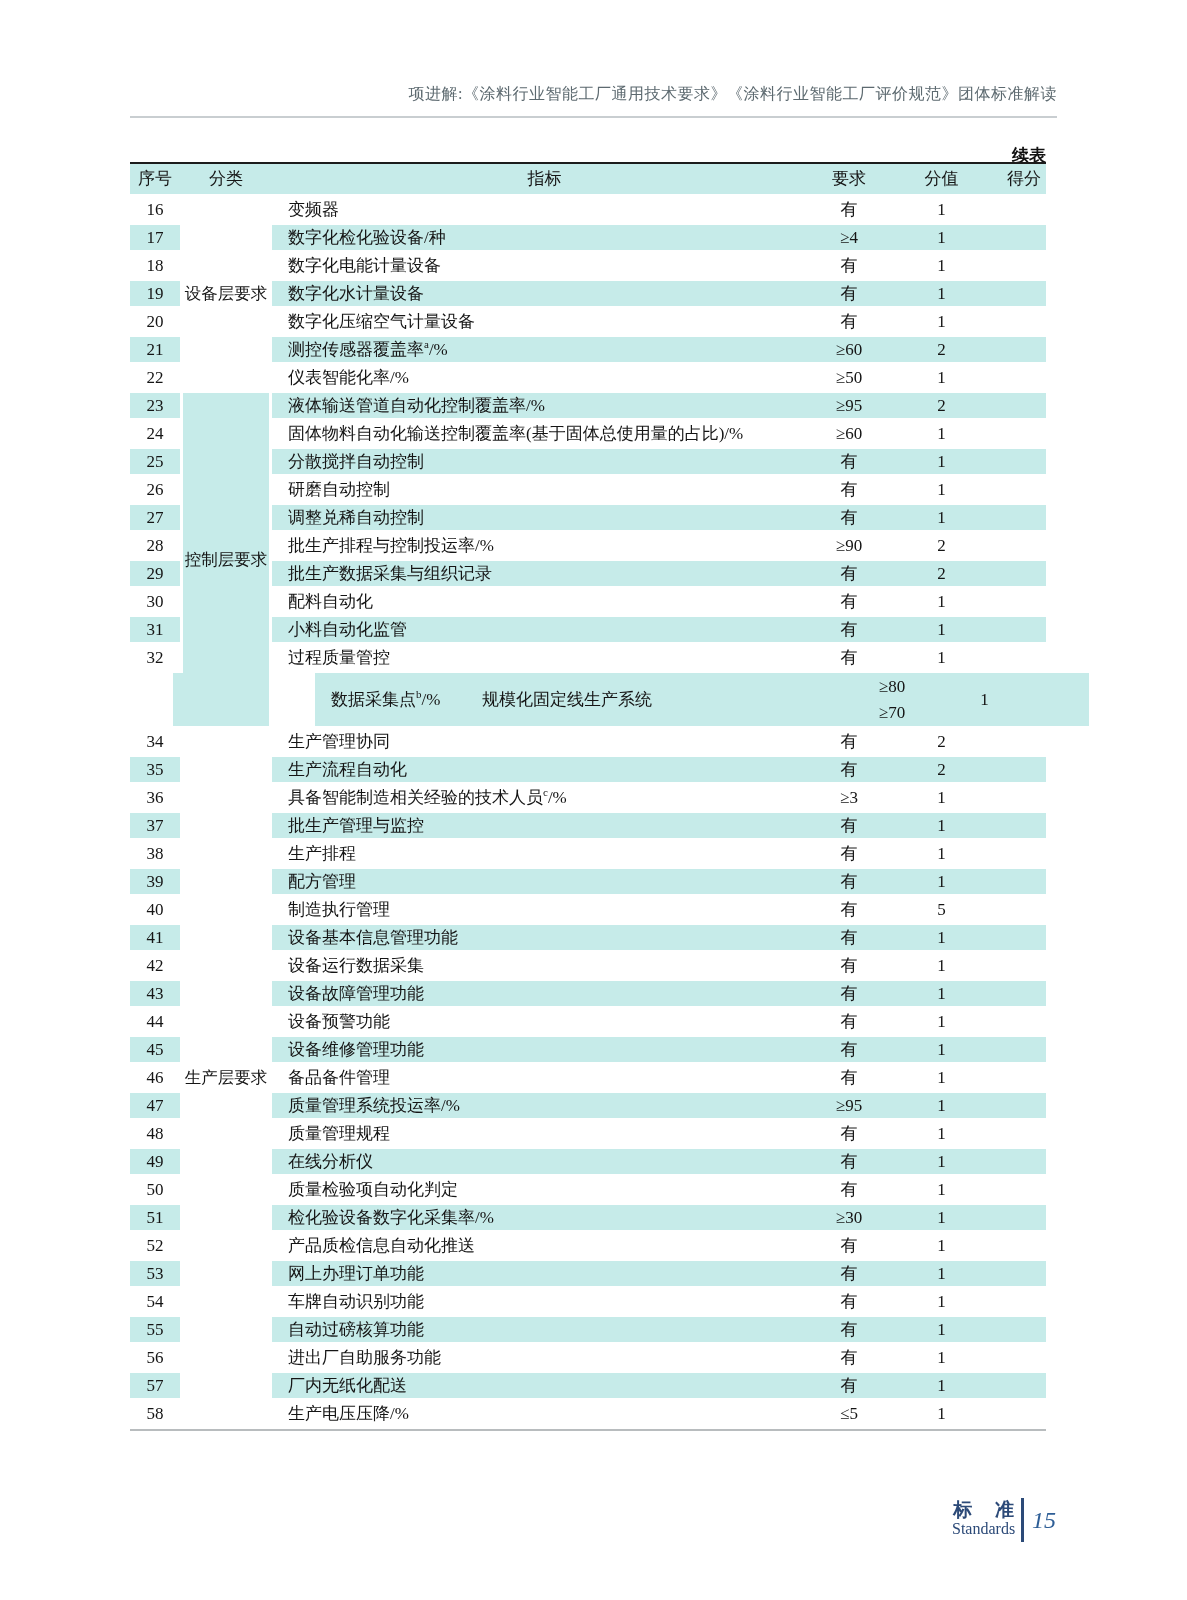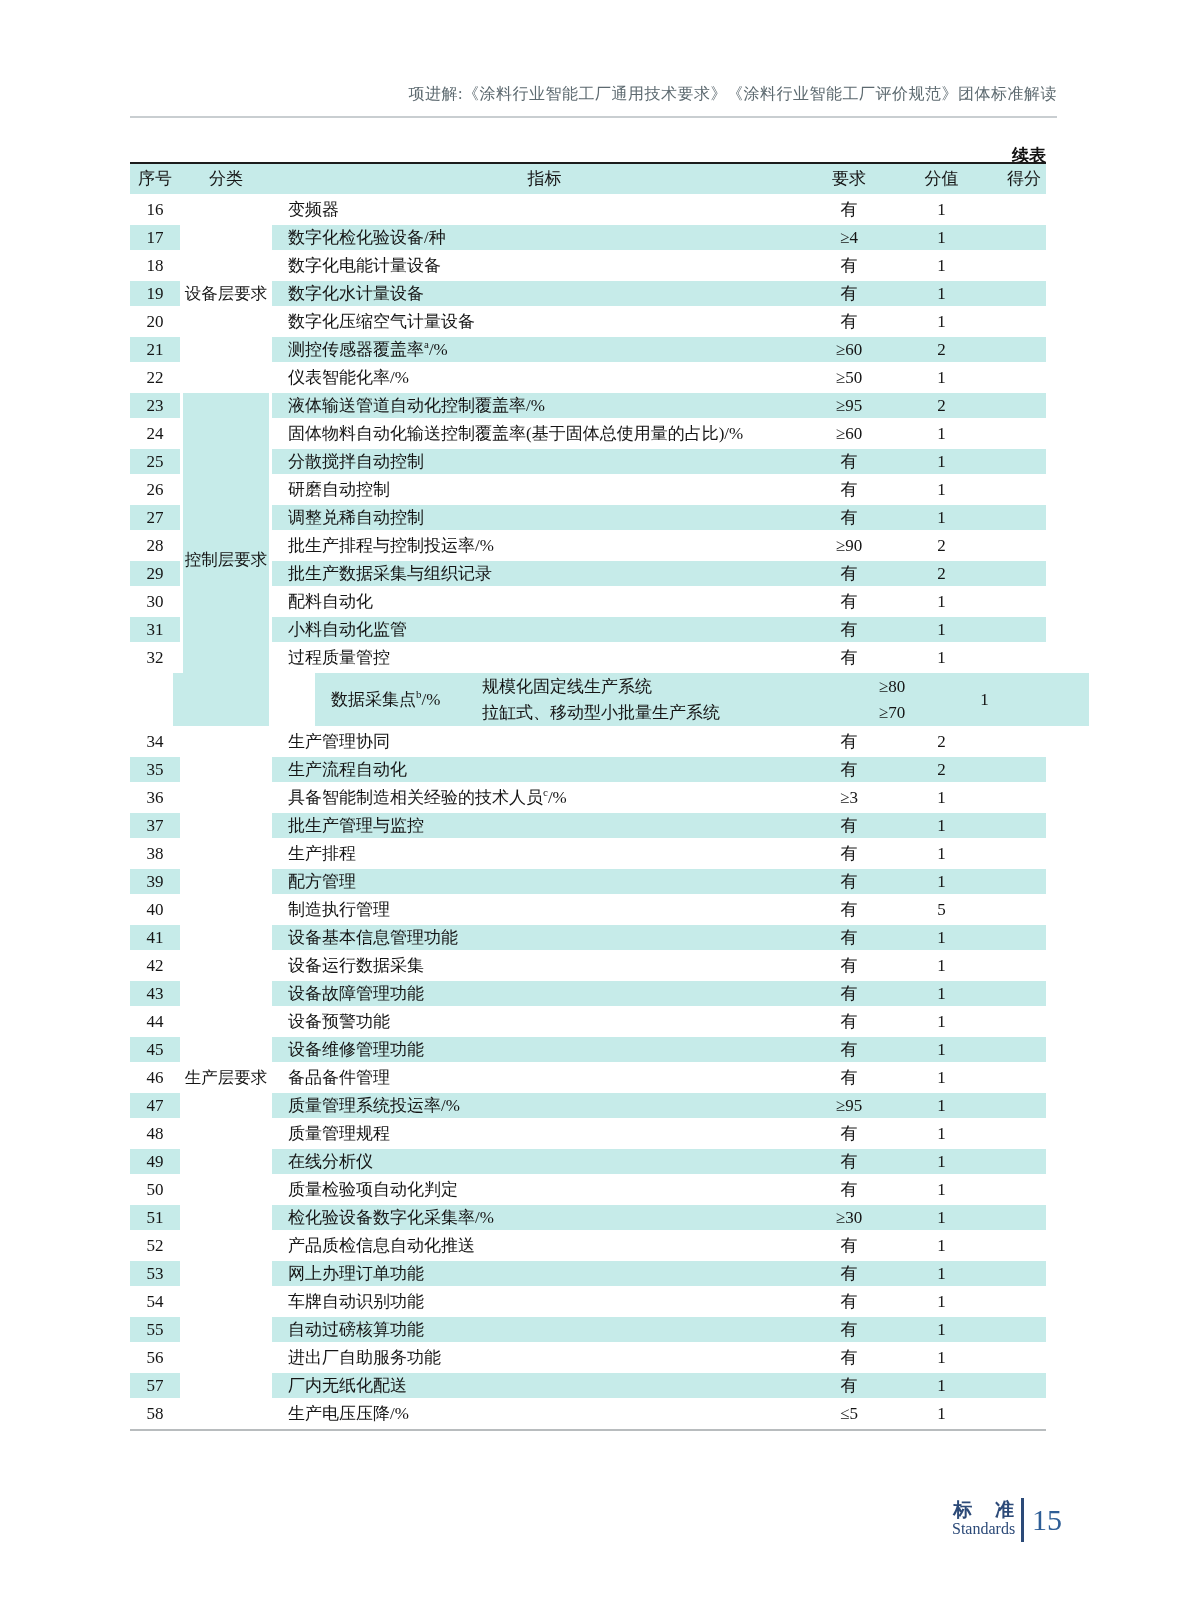--- a/index.html
+++ b/index.html
@@ -75,21 +75,21 @@
   .bottom-rule{height:2px;background:var(--bottom-gray);margin-top:1px;}
   
   .footer{
     position:absolute;top:1498px;left:952px;display:flex;align-items:flex-start;
     color:var(--navy);
   }
   .f-left{display:flex;flex-direction:column;align-items:center;margin-right:6px;}
   .f-cn{font-size:19px;font-weight:bold;letter-spacing:9px;margin-right:-9px;line-height:24px;}
   .f-en{font-size:16px;line-height:14px;}
   .f-bar{width:3px;height:44px;background:var(--navy);margin-right:8px;}
-  .f-num{font-size:30px;color:var(--pagenum);line-height:44px;}
+  .f-num{font-size:24px;color:var(--pagenum);line-height:44px;font-style:italic;}
 </style>
 </head>
 <body>
 
 <div class="running-head">项进解:《涂料行业智能工厂通用技术要求》《涂料行业智能工厂评价规范》团体标准解读</div>
 <div class="head-rule"></div>
 <div class="cont-label">续表</div>
 
 <div class="table">
   <div class="thead">
@@ -274,21 +274,20 @@
         </div>
       </div>
       <div class="row odd tall">
         <div class="c-no">33</div>
         <div class="c-cat"></div>
         <div class="c-main">
           <div class="c-ind">
             <div class="ind-label"><span>数据采集点</span><sup>b</sup><span>/%</span></div>
             <div class="sub-col">
               <div class="sub-line">规模化固定线生产系统</div>
-              <div class="sub-line">拉缸式、移动型小批量生产系统</div>
             </div>
           </div>
           <div class="c-req">
             <div class="sub-line">≥80</div>
             <div class="sub-line">≥70</div>
           </div>
           <div class="c-score">1</div>
           <div class="c-earn"></div>
         </div>
       </div>

